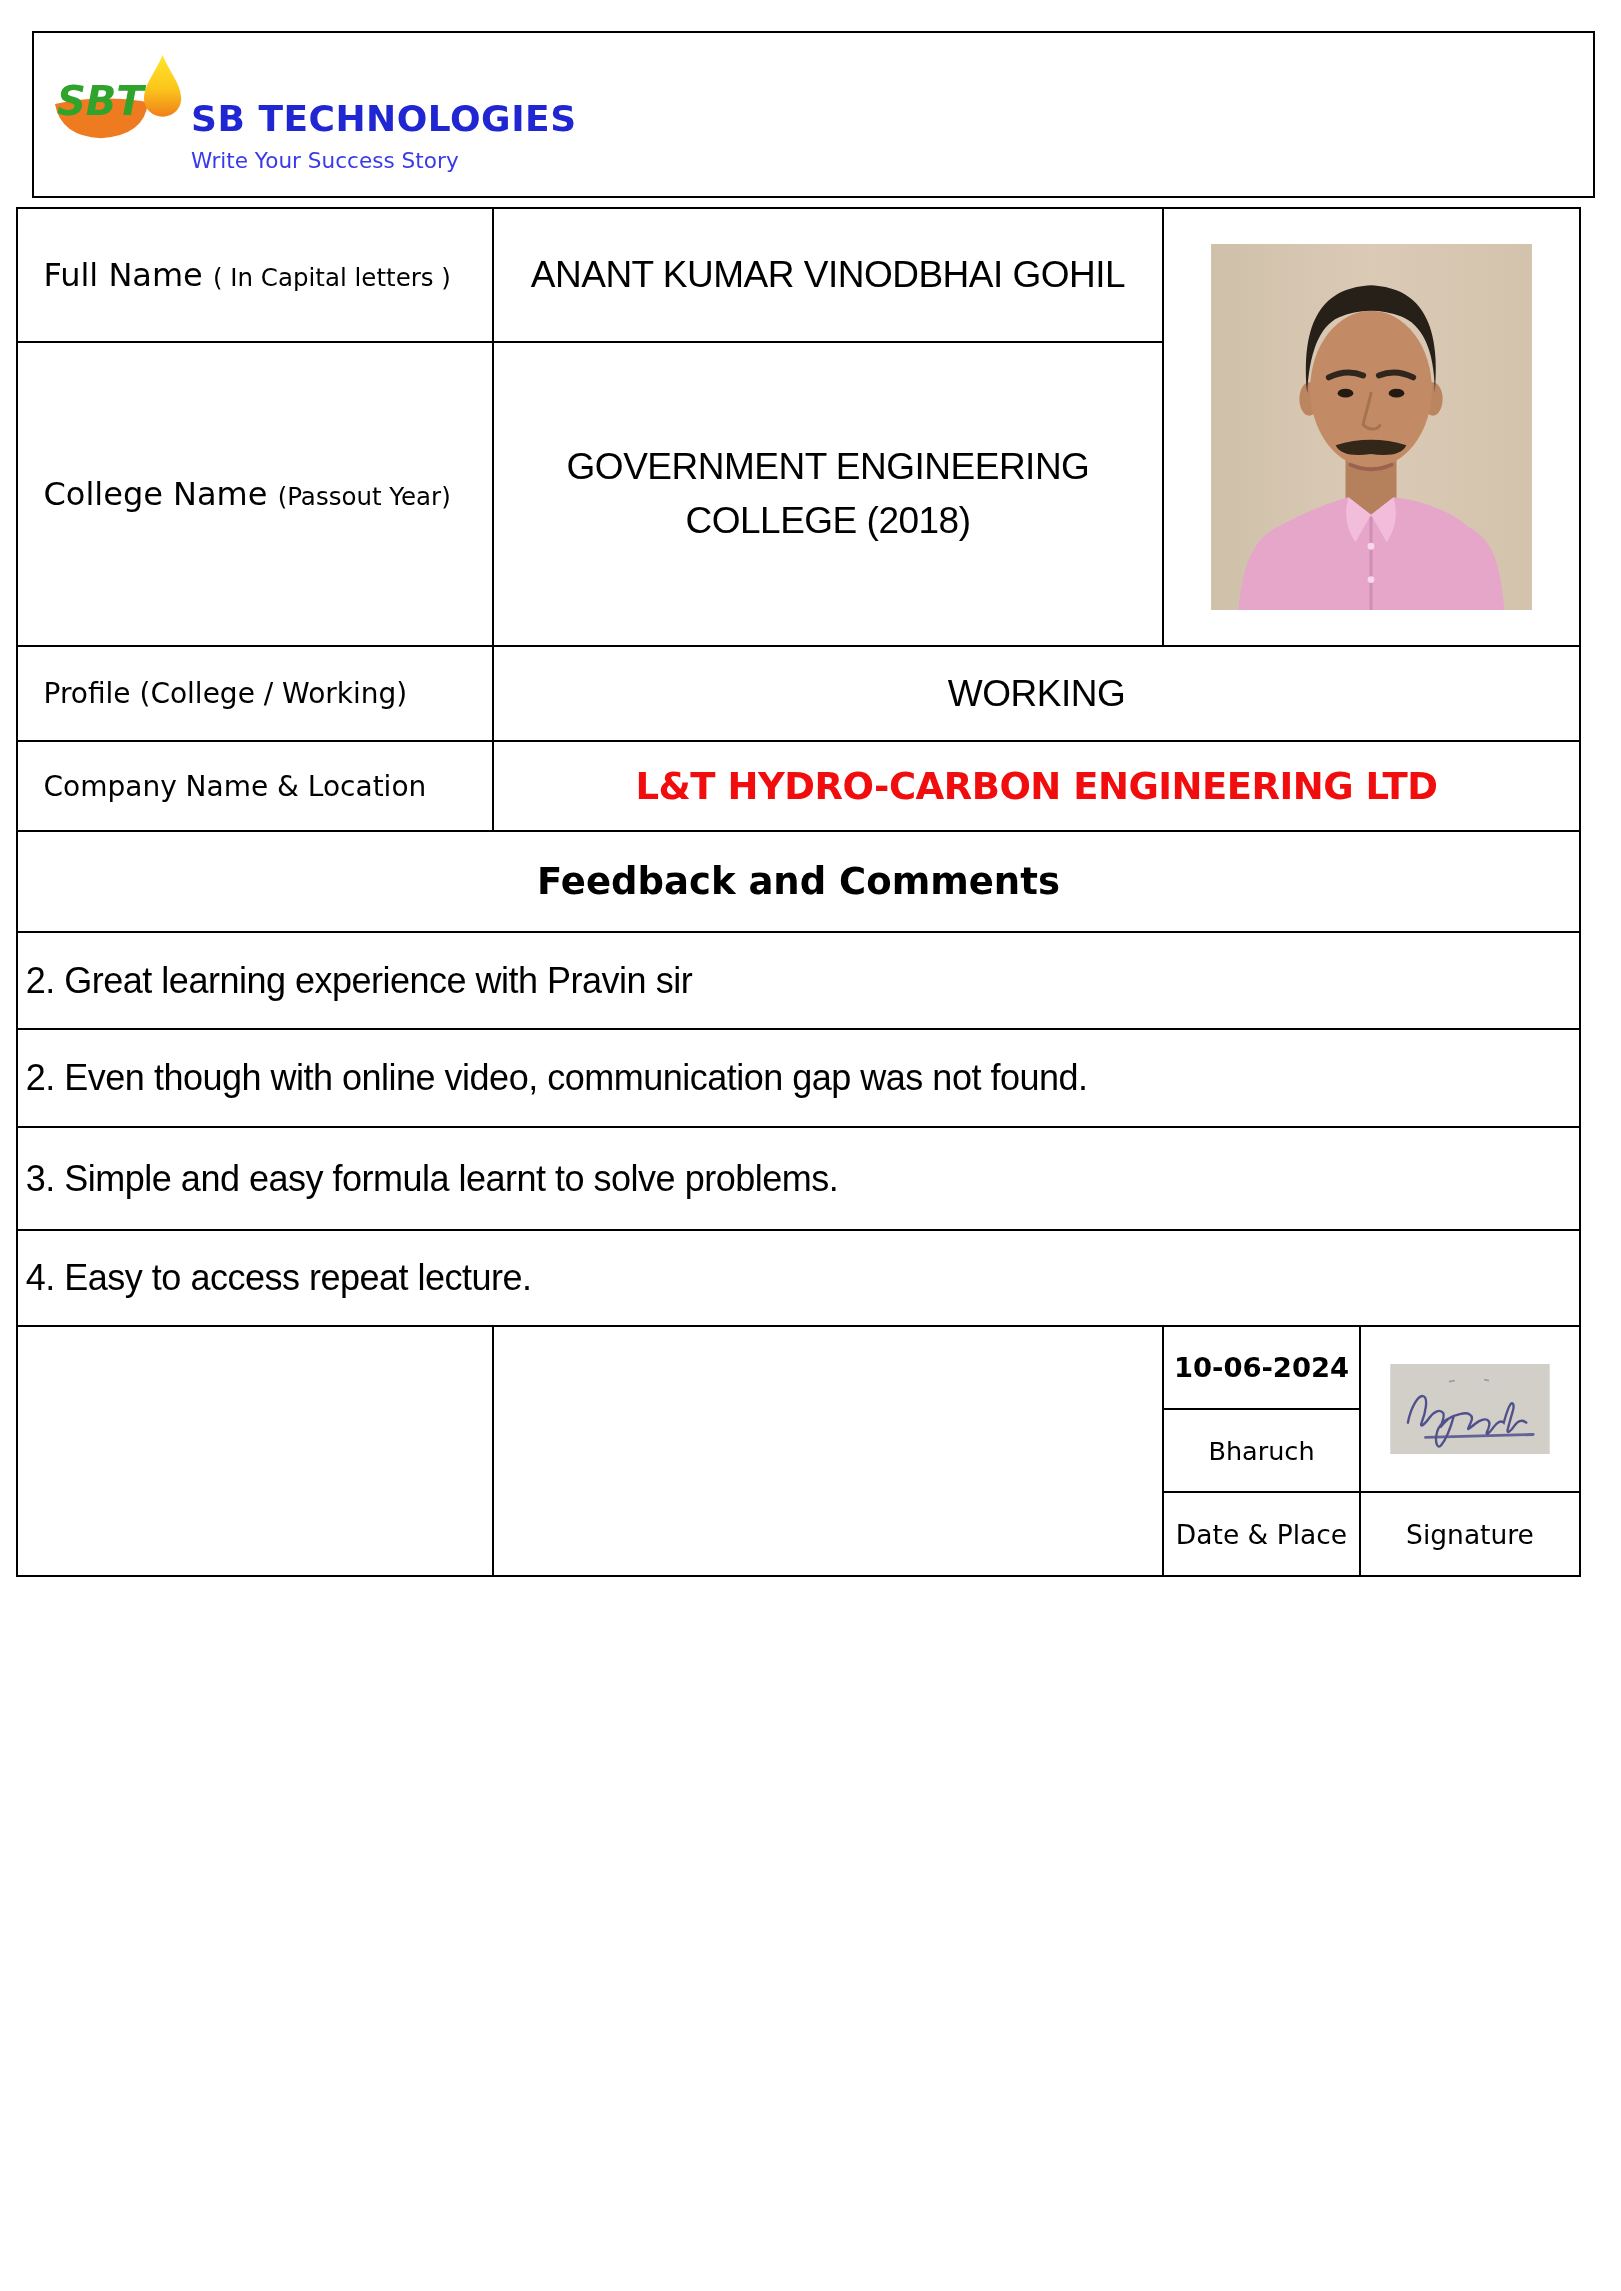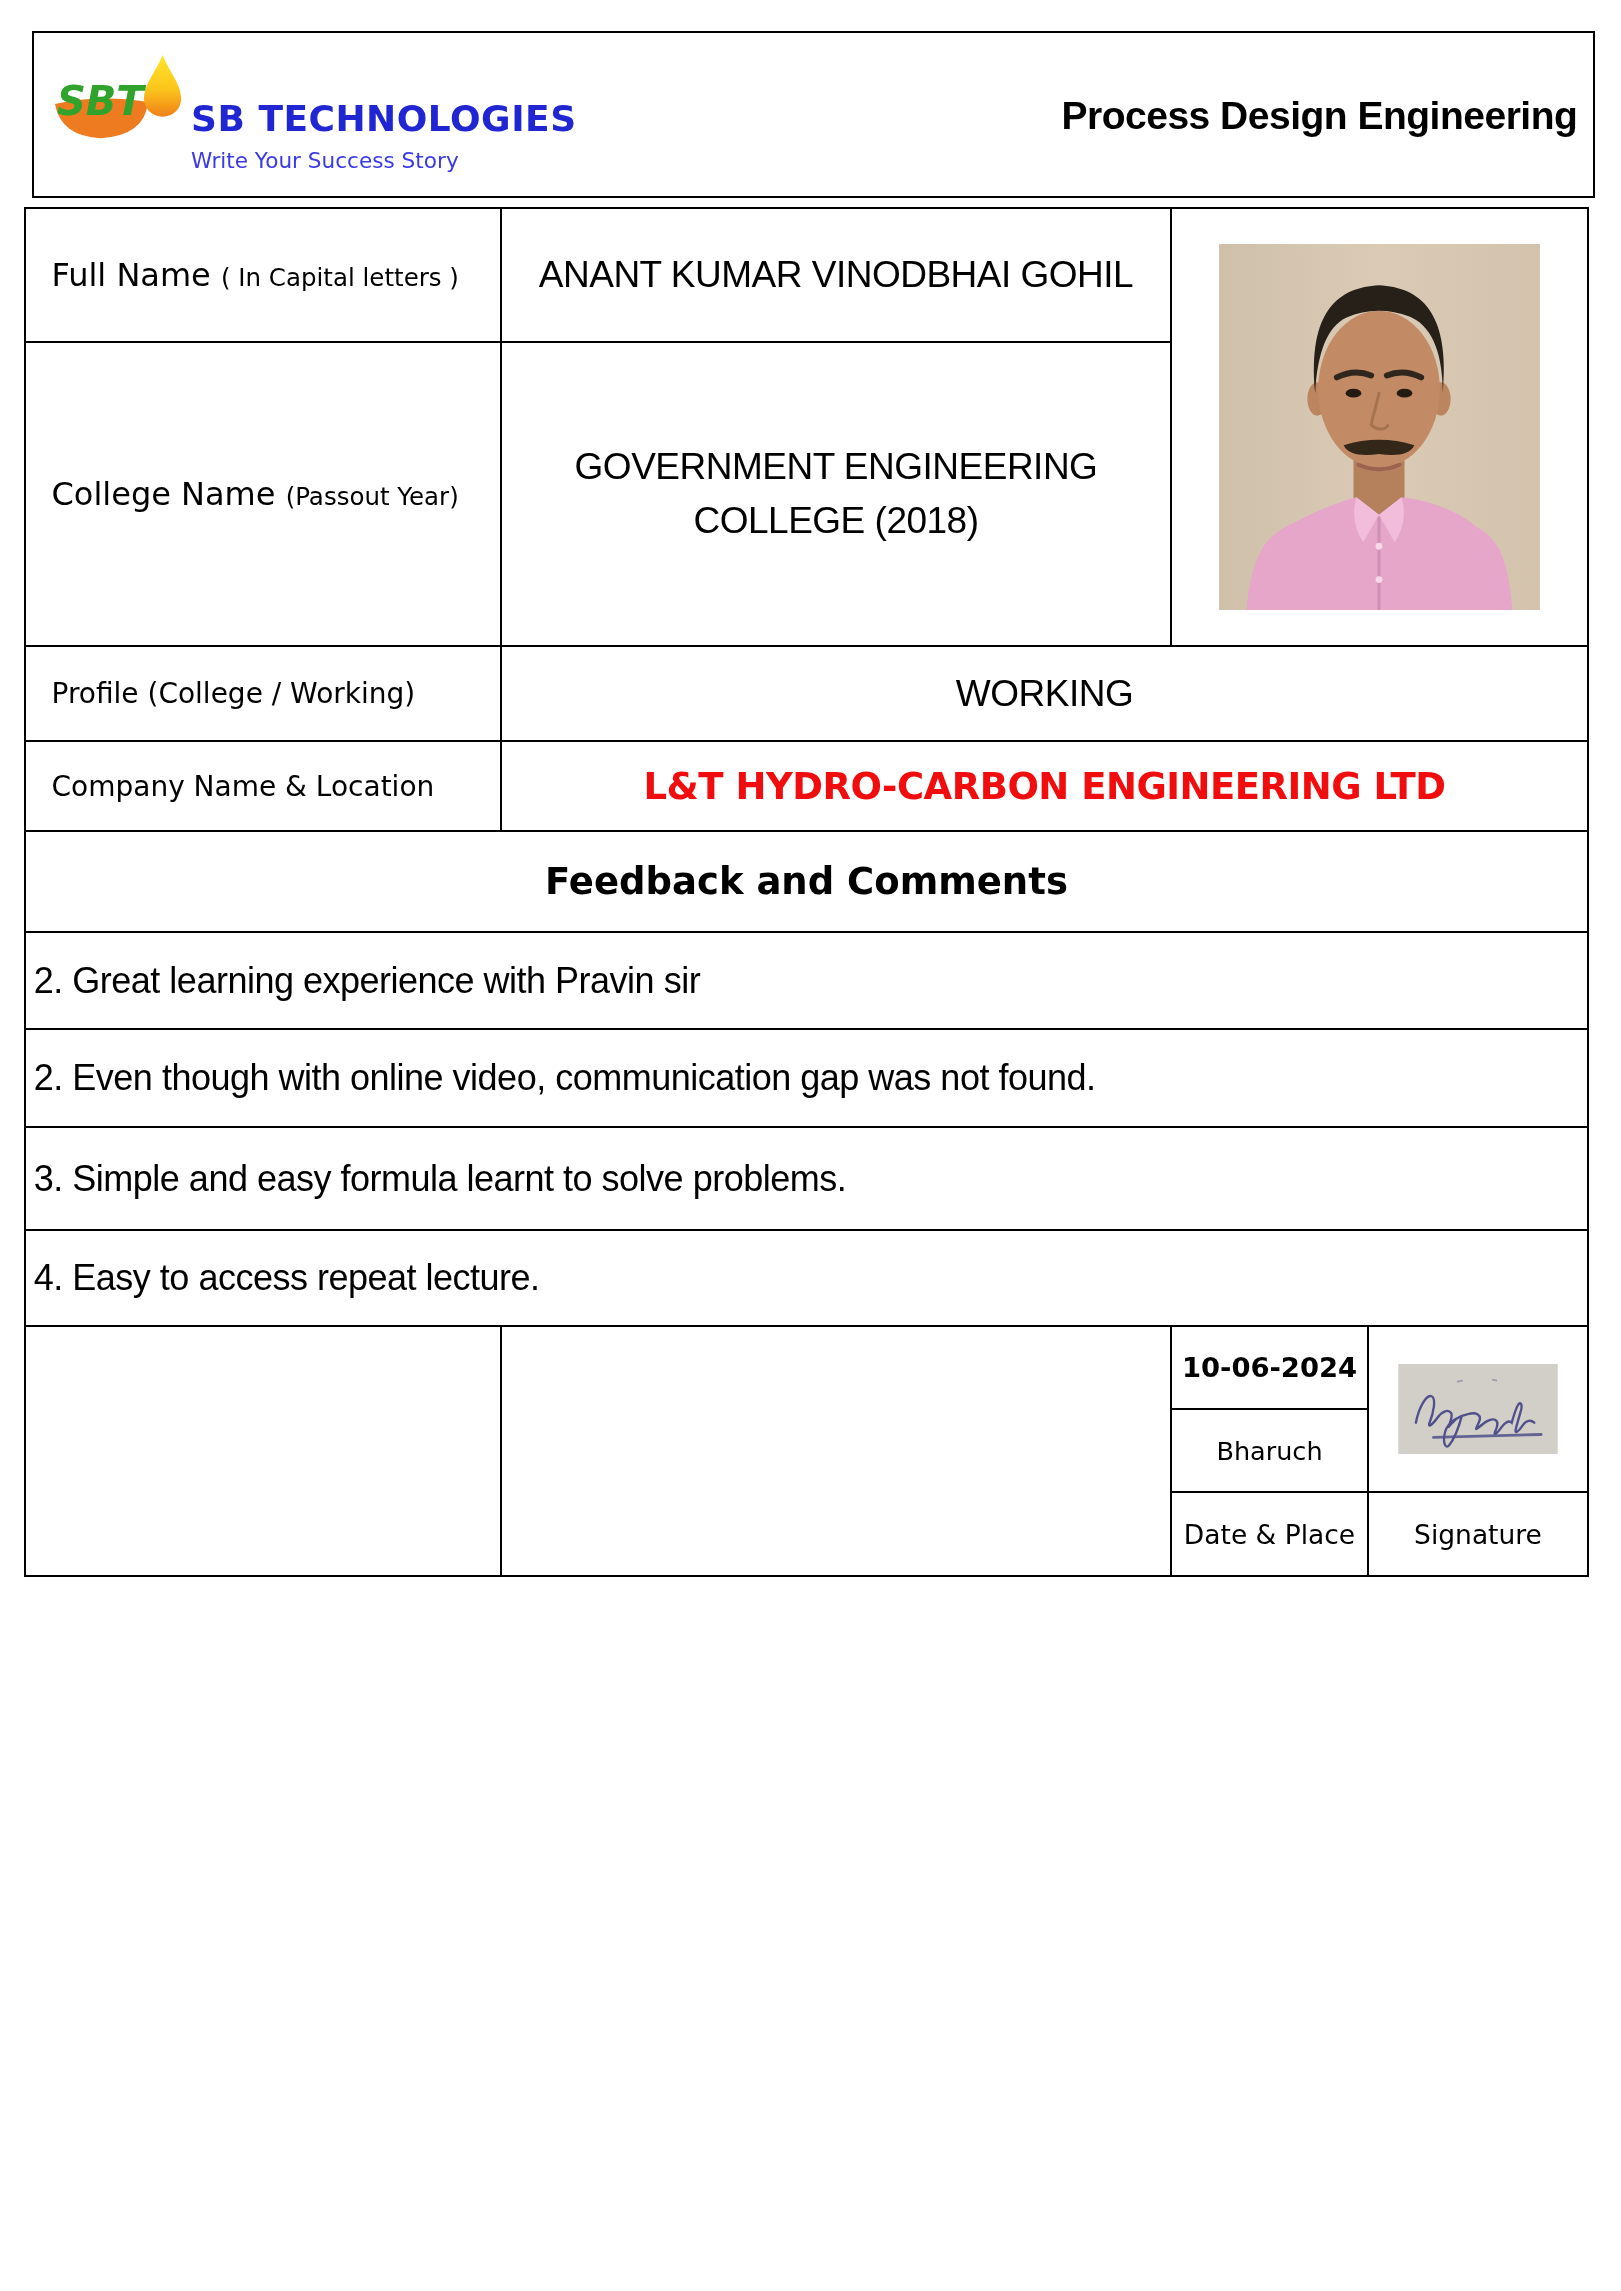--- a/index.html
+++ b/index.html
@@ -24,21 +24,21 @@
     color:#3a3ae8; margin-top:13px; white-space:nowrap;
   }
   .doc-title {
     position:absolute; right:15.7px; top:63px;
     font-family:"Liberation Sans", sans-serif; font-weight:bold; font-size:39px;
     line-height:1; letter-spacing:-0.5px; white-space:nowrap;
   }
 
   
   table.form {
-    position:absolute; left:24px; top:207px; width:1563px;
+    position:absolute; left:16px; top:207px; width:1563px;
     border-collapse:collapse; table-layout:fixed;
     border:2.9px solid #000;
     padding-left:36px;
   }
   table.form td { border:2px solid #000; padding:0; vertical-align:middle; overflow:hidden; }
 
   .lbl { padding-left:25.5px !important; font-size:32px; white-space:nowrap; }
   .lbl .note { font-size:24.5px; }
   .lbl-md { padding-left:25.5px !important; font-size:28px; white-space:nowrap; }
 
@@ -86,21 +86,20 @@
       <path d="M112,8 C104,27 93,38 93,53 A19,18 0 0 0 131,53 C131,38 120,27 112,8 Z" fill="url(#flameGrad)"></path>
 
       <text x="4" y="69" font-family="DejaVu Sans, sans-serif" font-size="41" font-weight="bold" font-style="italic" fill="#2fa32b">SBT</text>
     </svg>
 
     <div class="brand">
       <div class="brand-name">SB TECHNOLOGIES</div>
       <div class="brand-tagline">Write Your Success Story</div>
     </div>
 
-    <div class="doc-title">Process Design Engineering</div>
   </div>
 
   <table class="form">
     <colgroup>
       <col style="width:476px">
         <col style="width:670px">
       <col style="width:197px">
         <col style="width:220px">
     </colgroup>
 

